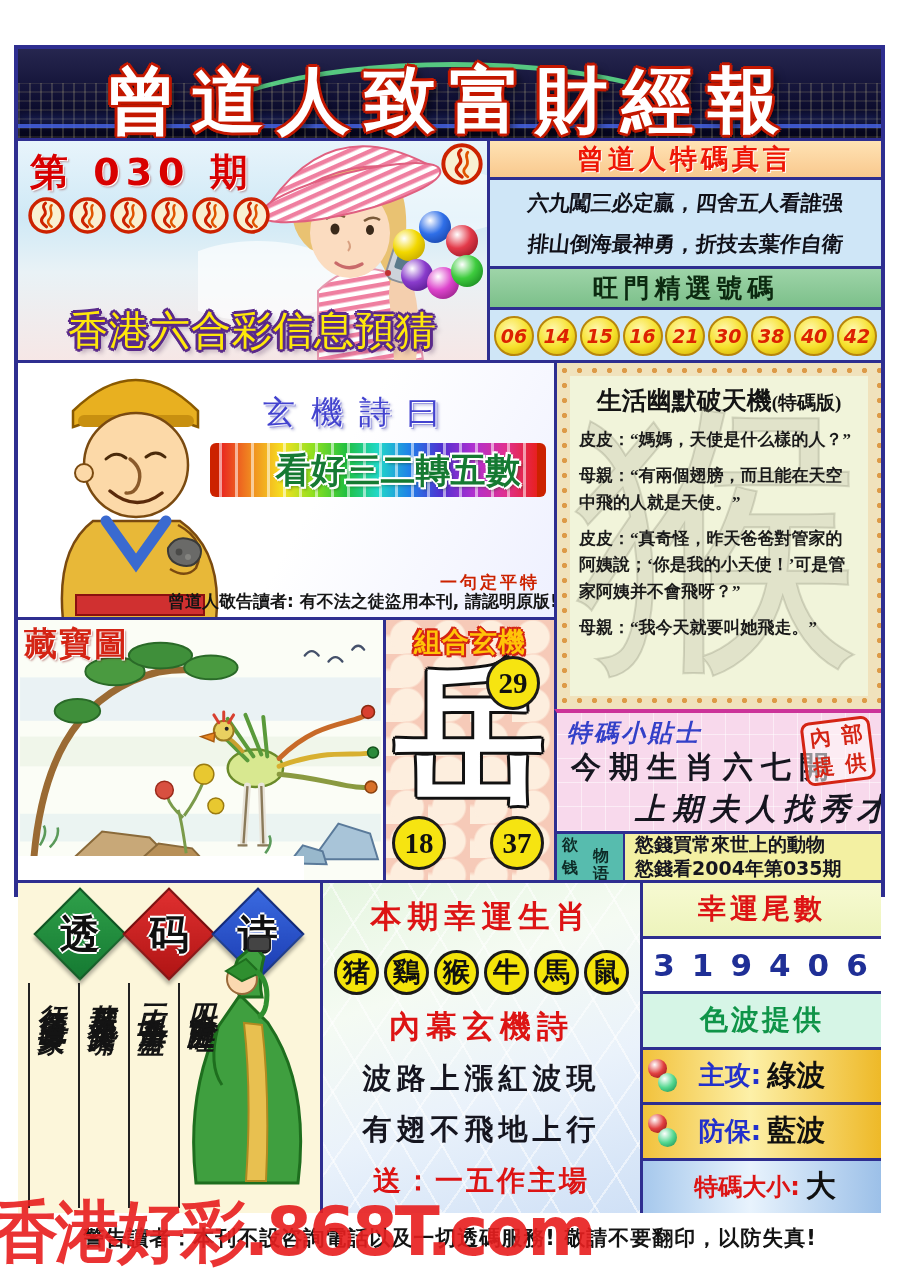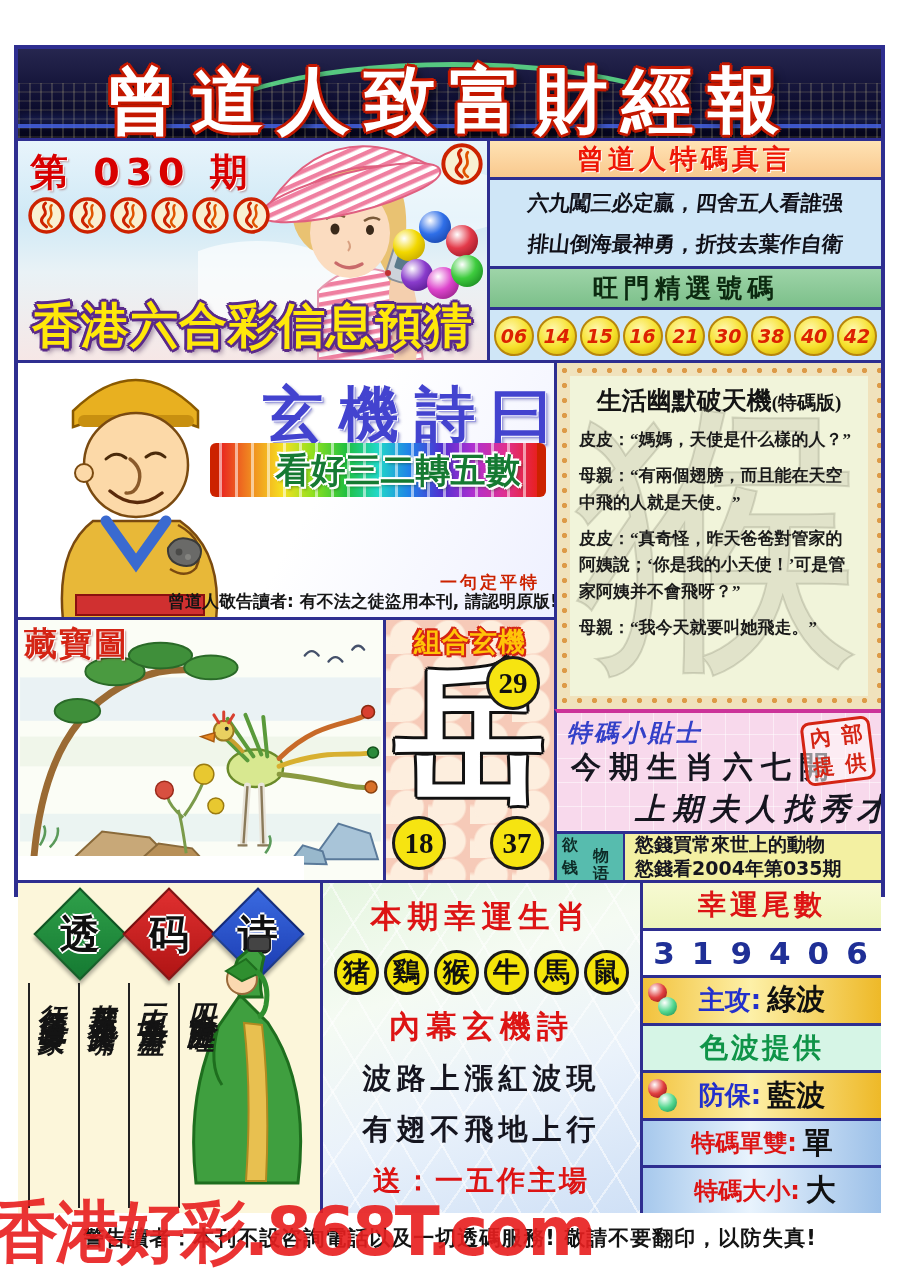--- a/index.html
+++ b/index.html
@@ -36,21 +36,21 @@
   .corner-flame{position:absolute;right:4px;top:2px;width:42px;height:42px;}
   .balls{position:absolute;right:8px;top:66px;width:86px;height:92px;}
   .ball{position:absolute;width:32px;height:32px;border-radius:50%;}
   .b-yellow{left:0;top:22px;background:radial-gradient(circle at 35% 30%,#fff,#f2d800 45%,#b89a00 95%);}
   .b-blue{left:26px;top:4px;background:radial-gradient(circle at 35% 30%,#fff,#2f6fe8 45%,#123a9a 95%);}
   .b-red{left:53px;top:18px;background:radial-gradient(circle at 35% 30%,#fff,#e33a4a 45%,#8a0f1e 95%);}
   .b-purple{left:8px;top:52px;background:radial-gradient(circle at 35% 30%,#fff,#8a3ccc 45%,#4a1280 95%);}
   .b-magenta{left:34px;top:60px;background:radial-gradient(circle at 35% 30%,#fff,#dd44cc 45%,#861a7a 95%);}
   .b-green{left:58px;top:48px;background:radial-gradient(circle at 35% 30%,#fff,#3ecc3e 45%,#117a1a 95%);}
   .photo-caption{position:absolute;left:0;bottom:2px;width:100%;text-align:center;
-     font-size:48px;font-weight:700;color:#ffe80a;letter-spacing:1px;white-space:nowrap;
+     font-size:40px;font-weight:400;color:#ffe80a;letter-spacing:1px;white-space:nowrap;
      text-shadow:-3px 0 #5a2a8a,3px 0 #5a2a8a,0 -3px #5a2a8a,0 3px #5a2a8a,
        -2px -2px #5a2a8a,2px 2px #5a2a8a,2px -2px #5a2a8a,-2px 2px #5a2a8a,4px 4px 5px rgba(40,0,60,.45);}
 
   
   .top-right{left:469px;top:92px;width:394px;height:219px;border-left:3px solid #2e2e90;background:#cfe6f7;}
   .tr-header{height:36px;background:linear-gradient(#ffe2b4,#f9c98e);border-bottom:3px solid #2e2e90;
      display:flex;align-items:center;justify-content:center;font-size:27px;font-weight:900;color:#ee1606;
      letter-spacing:4px;text-shadow:1px 1px 0 #fff;}
   .tr-verse{height:82px;display:flex;flex-direction:column;justify-content:space-around;
      border-bottom:3px solid #2e2e90;padding:2px 4px;}
@@ -60,21 +60,21 @@
      display:flex;align-items:center;justify-content:center;font-size:26px;font-weight:900;color:#0c2a10;
      letter-spacing:5px;transform-origin:center;}
   .tr-nums{height:52px;display:flex;align-items:center;justify-content:space-evenly;padding:0 1px;}
   .num-ball{width:36px;height:36px;border-radius:50%;background:radial-gradient(circle at 40% 32%,#fff8b0,#f6e02a 55%,#caa800 100%);
      border:2px solid #b8860b;display:flex;align-items:center;justify-content:center;
      font-size:19px;font-weight:900;color:#dd2200;font-style:italic;}
 
   
   .mid-left{left:0;top:311px;width:536px;height:257px;border-top:3px solid #2e2e90;
      background:linear-gradient(120deg,#ffffff 55%,#eef0ff 100%);}
-  .poem-title{position:absolute;left:245px;top:12px;font-size:60px;font-weight:700;color:#4343cf;
+  .poem-title{position:absolute;left:245px;top:28px;font-size:32px;font-weight:400;color:#4343cf;
      letter-spacing:16px;white-space:nowrap;text-shadow:1px 1px 0 #fff,2px 2px 0 #9a9ae0,3px 3px 3px rgba(40,40,140,.4);}
   .rainbow{position:absolute;left:192px;top:80px;width:336px;height:54px;border-radius:6px;
      border-left:9px solid #cc2200;border-right:9px solid #cc2200;box-sizing:border-box;
      background:linear-gradient(90deg,#e82020,#f08a20,#f6e020,#8ae020,#20c040,#20d8c8,#2080e8,#5030d0,#b030d0,#e03090,#e82020);
      display:flex;align-items:center;justify-content:center;}
   .rainbow::after{content:"";position:absolute;inset:0;
      background:repeating-linear-gradient(90deg,rgba(255,255,255,.55) 0 3px,transparent 3px 16px);}
   .rainbow span{position:relative;z-index:2;font-size:35px;font-weight:900;color:#157a32;white-space:nowrap;
      text-shadow:-2px 0 #fff,2px 0 #fff,0 -2px #fff,0 2px #fff,2px 2px #fff,-2px -2px #fff,3px 3px 3px rgba(0,60,0,.4);margin-left:40px;}
   .poem-tag{position:absolute;right:14px;top:208px;font-size:17px;font-weight:900;color:#cc2200;letter-spacing:3px;}
@@ -470,42 +470,38 @@
         <div class="lucky-h">內幕玄機詩</div>
         <div class="lucky-line">波路上漲紅波現</div>
         <div class="lucky-line">有翅不飛地上行</div>
         <div class="lucky-gift">送：一五作主場</div>
       </div>
     </div>
 
     <div class="panel bottom-right">
       <div class="br-row r-tailh">幸運尾數</div>
       <div class="br-row r-digits">319406</div>
+      <div class="br-row r-waveh">色波提供</div>
       <div class="br-row r-gold">
         <span class="ball-pair">
             <i class="bp-red"></i>
             <i class="bp-green"></i>
           </span>
         <span class="wave-label">主攻:</span>
         <span class="wave-value">綠波</span>
       </div>
-      <div class="br-row r-waveh">色波提供</div>
       <div class="br-row r-gold">
         <span class="ball-pair">
             <i class="bp-red"></i>
             <i class="bp-green"></i>
           </span>
         <span class="wave-label">防保:</span>
         <span class="wave-value">藍波</span>
       </div>
       <div class="br-row r-blue">
-        <span class="sd-label">特碼單雙:</span>
-        <span class="sd-value">單</span>
-      </div>
-      <div class="br-row r-blue">
         <span class="sd-label">特碼大小:</span>
         <span class="sd-value">大</span>
       </div>
     </div>
 
   </div>
 
   <div class="warning">警告讀者：本刊不設咨詢電話以及一切透碼服務! 敬請不要翻印，以防失真!</div>
   <div class="watermark">香港好彩.868T.com</div>
 </div>

